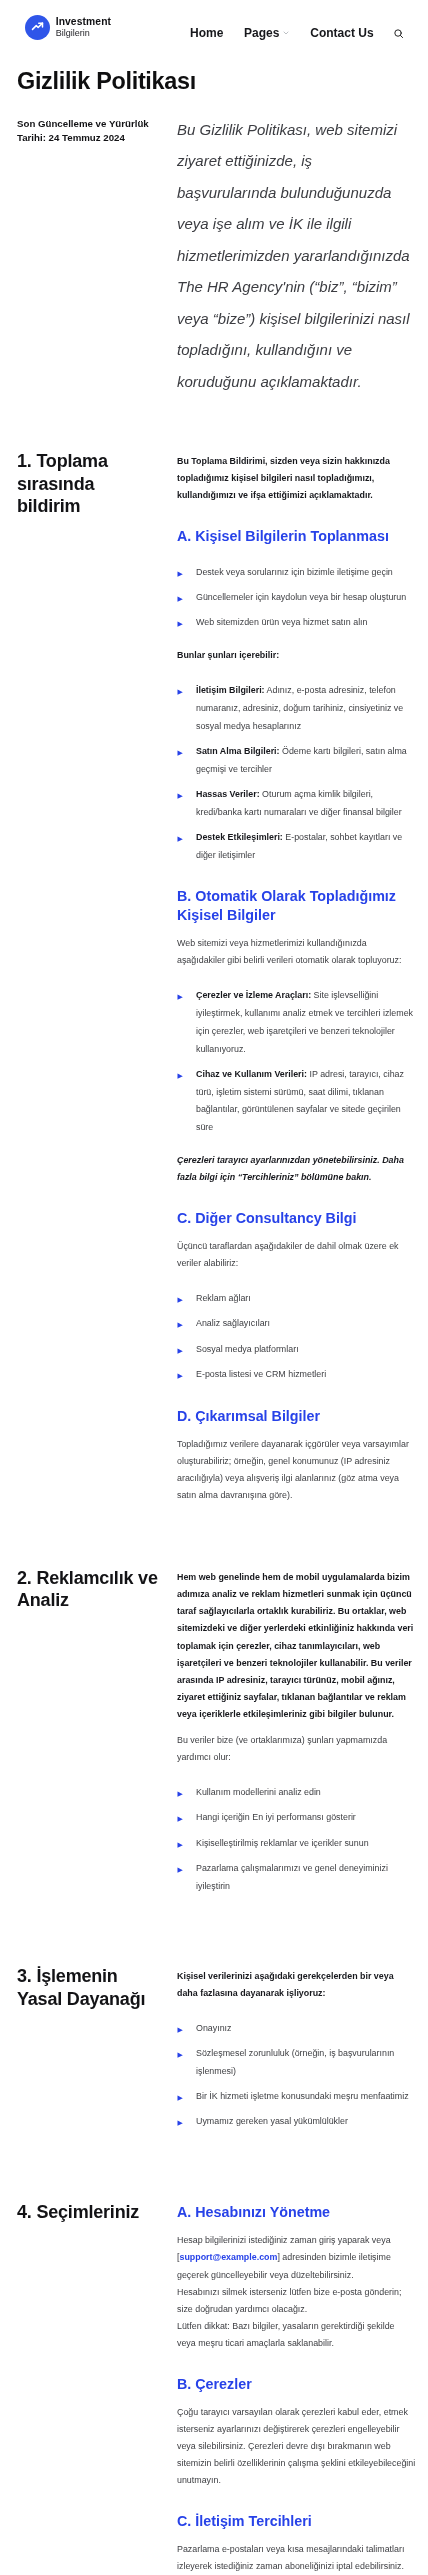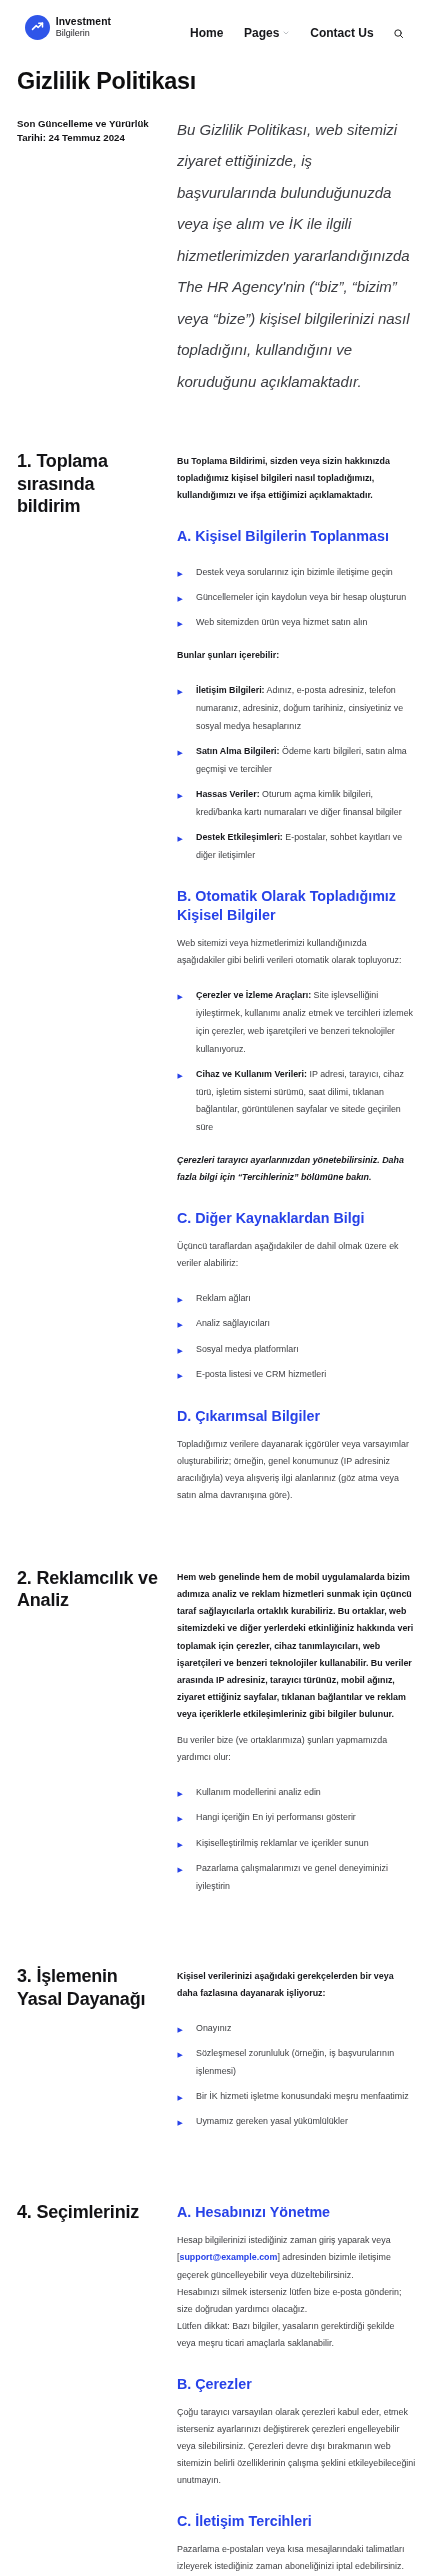--- a/index.html
+++ b/index.html
@@ -106,21 +106,21 @@
             <div class="bitem"><span class="tri">▶</span><b>Hassas Veriler:</b> Oturum açma kimlik bilgileri, kredi/banka kartı numaraları ve diğer finansal bilgiler</div>
             <div class="bitem"><span class="tri">▶</span><b>Destek Etkileşimleri:</b> E-postalar, sohbet kayıtları ve diğer iletişimler</div>
           </div>
           <h3 class="subhead">B. Otomatik Olarak Topladığımız Kişisel Bilgiler</h3>
           <p class="body">Web sitemizi veya hizmetlerimizi kullandığınızda aşağıdakiler gibi belirli verileri otomatik olarak topluyoruz:</p>
           <div class="blist">
             <div class="bitem"><span class="tri">▶</span><b>Çerezler ve İzleme Araçları:</b> Site işlevselliğini iyileştirmek, kullanımı analiz etmek ve tercihleri izlemek için çerezler, web işaretçileri ve benzeri teknolojiler kullanıyoruz.</div>
             <div class="bitem"><span class="tri">▶</span><b>Cihaz ve Kullanım Verileri:</b> IP adresi, tarayıcı, cihaz türü, işletim sistemi sürümü, saat dilimi, tıklanan bağlantılar, görüntülenen sayfalar ve sitede geçirilen süre</div>
           </div>
           <p class="note">Çerezleri tarayıcı ayarlarınızdan yönetebilirsiniz. Daha fazla bilgi için “Tercihleriniz” bölümüne bakın.</p>
-          <h3 class="subhead">C. Diğer Kaynaklardan Bilgi</h3>
+          <h3 class="subhead">C. Diğer Consultancy Bilgi</h3>
           <p class="body">Üçüncü taraflardan aşağıdakiler de dahil olmak üzere ek veriler alabiliriz:</p>
           <div class="blist">
             <div class="bitem"><span class="tri">▶</span>Reklam ağları</div>
             <div class="bitem"><span class="tri">▶</span>Analiz sağlayıcıları</div>
             <div class="bitem"><span class="tri">▶</span>Sosyal medya platformları</div>
             <div class="bitem"><span class="tri">▶</span>E-posta listesi ve CRM hizmetleri</div>
           </div>
           <h3 class="subhead">D. Çıkarımsal Bilgiler</h3>
           <p class="body">Topladığımız verilere dayanarak içgörüler veya varsayımlar oluşturabiliriz; örneğin, genel konumunuz (IP adresiniz aracılığıyla) veya alışveriş ilgi alanlarınız (göz atma veya satın alma davranışına göre).</p>
         </div>

